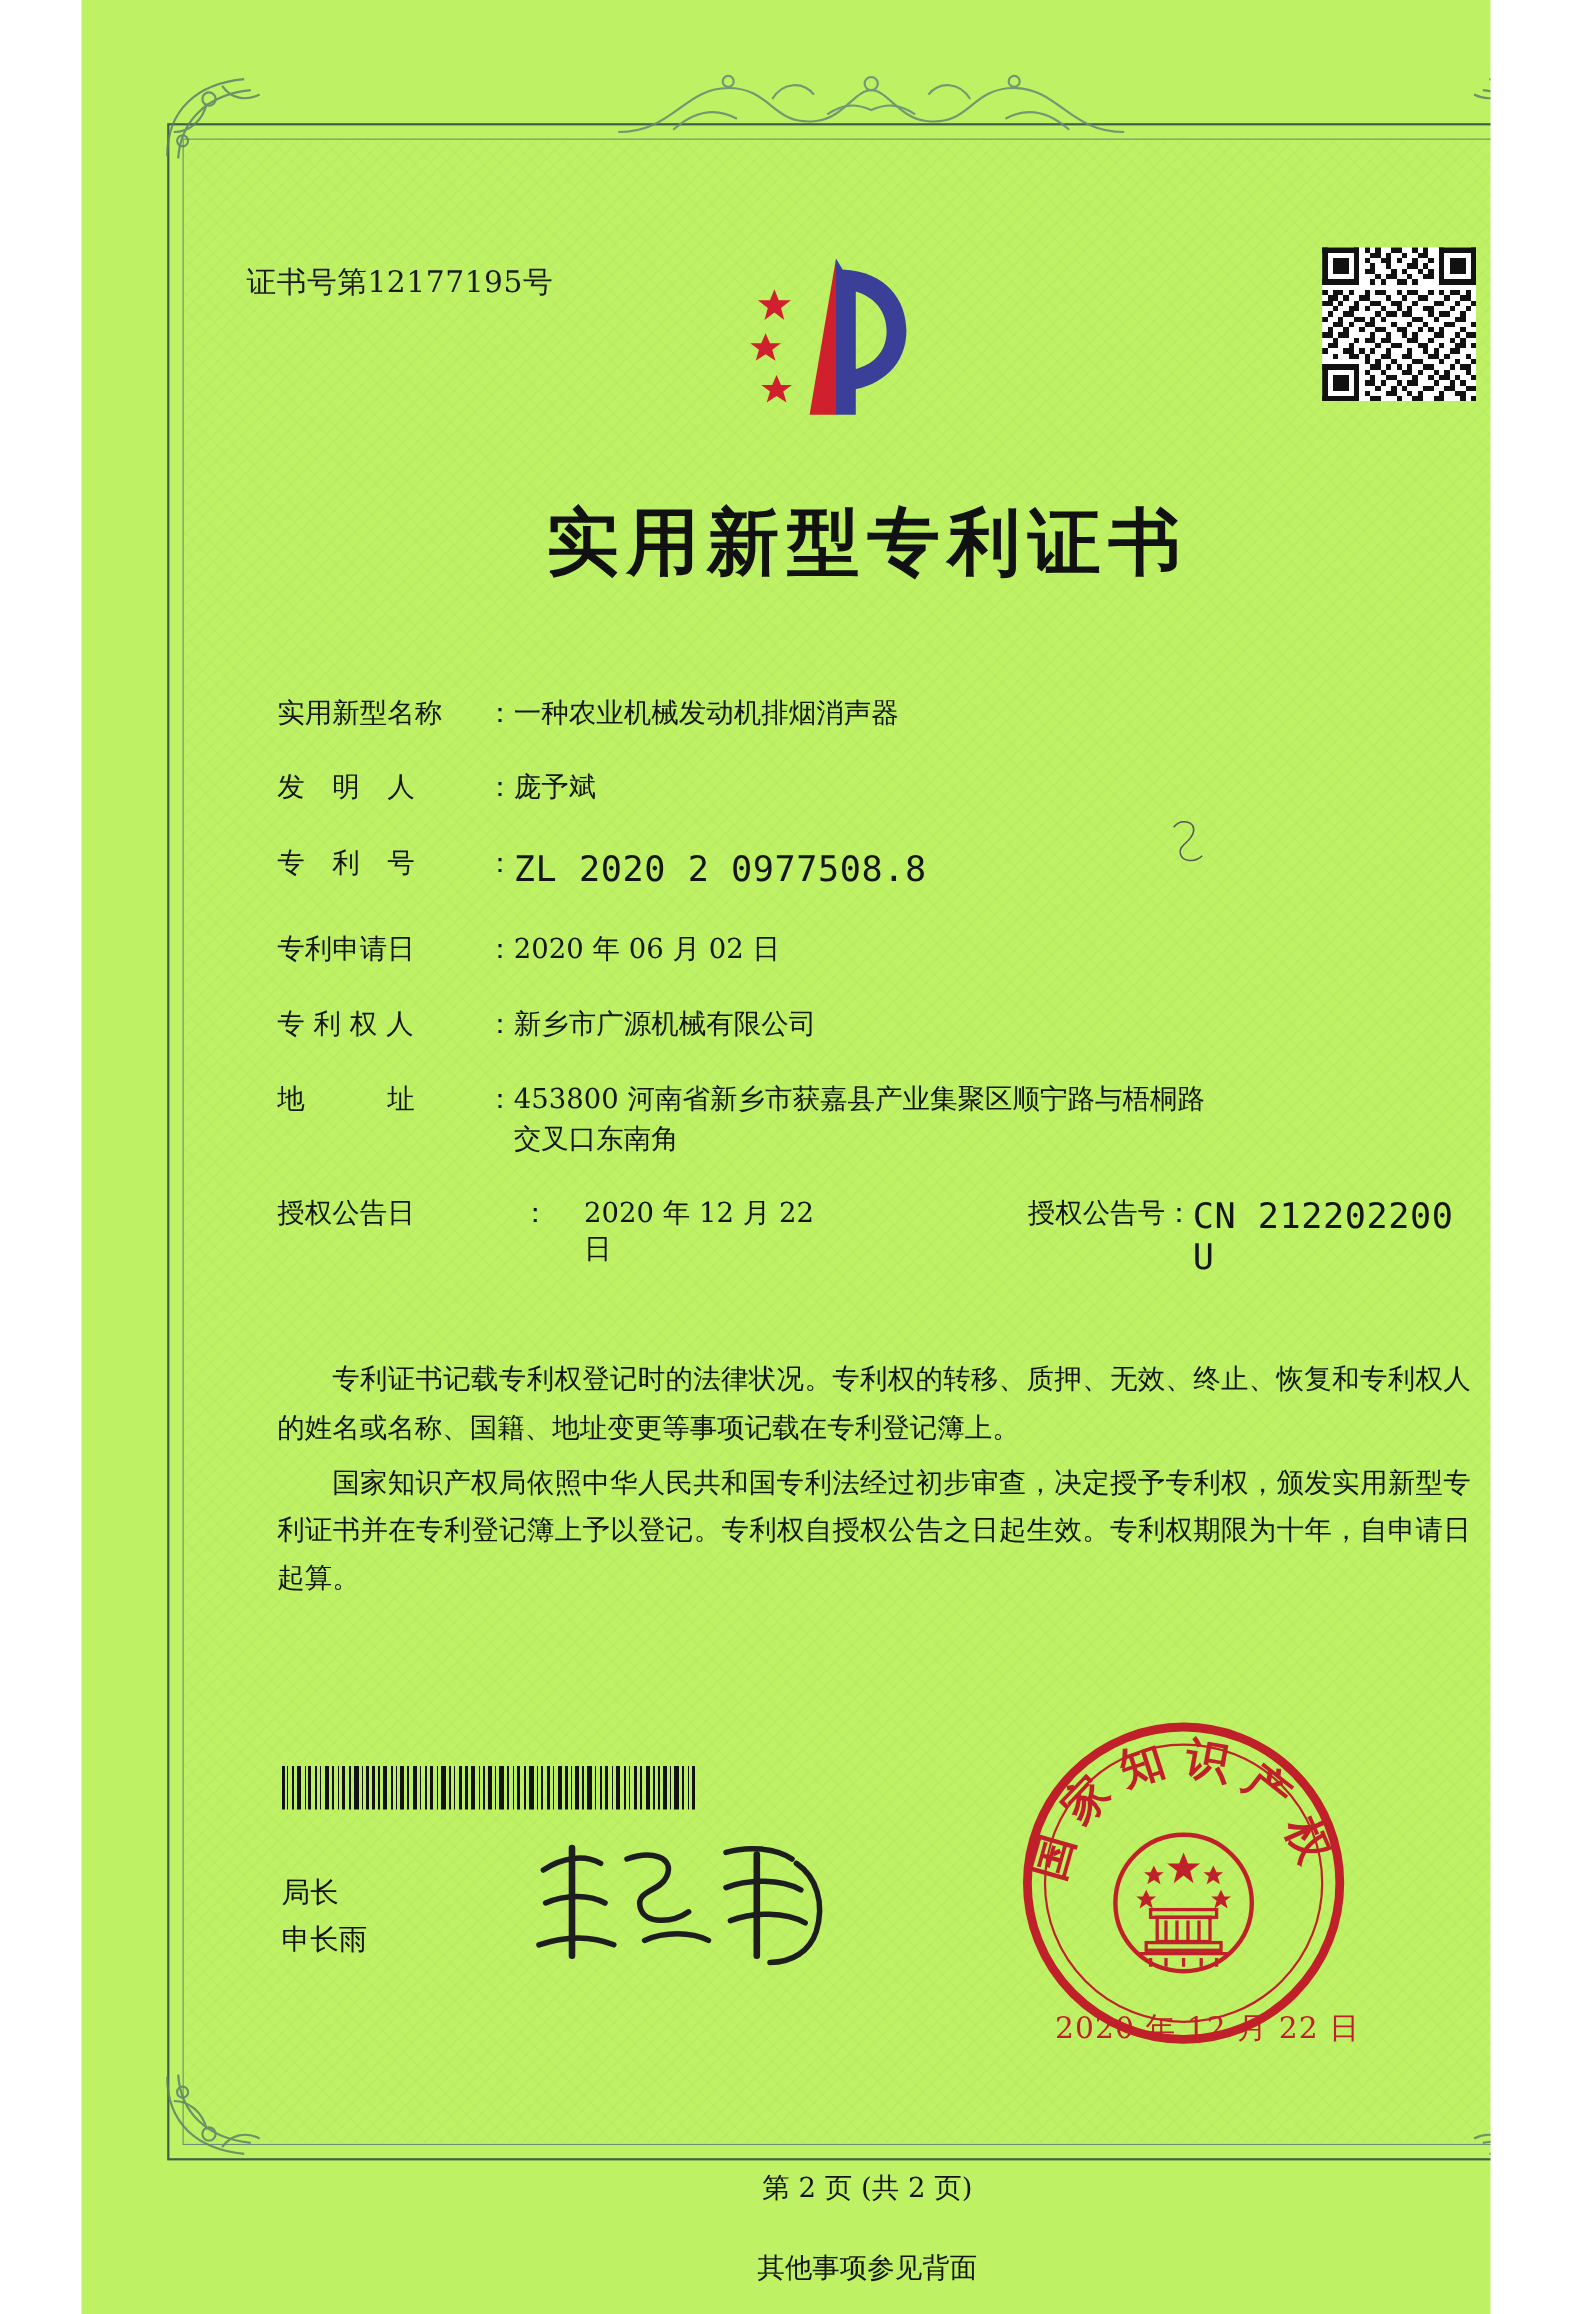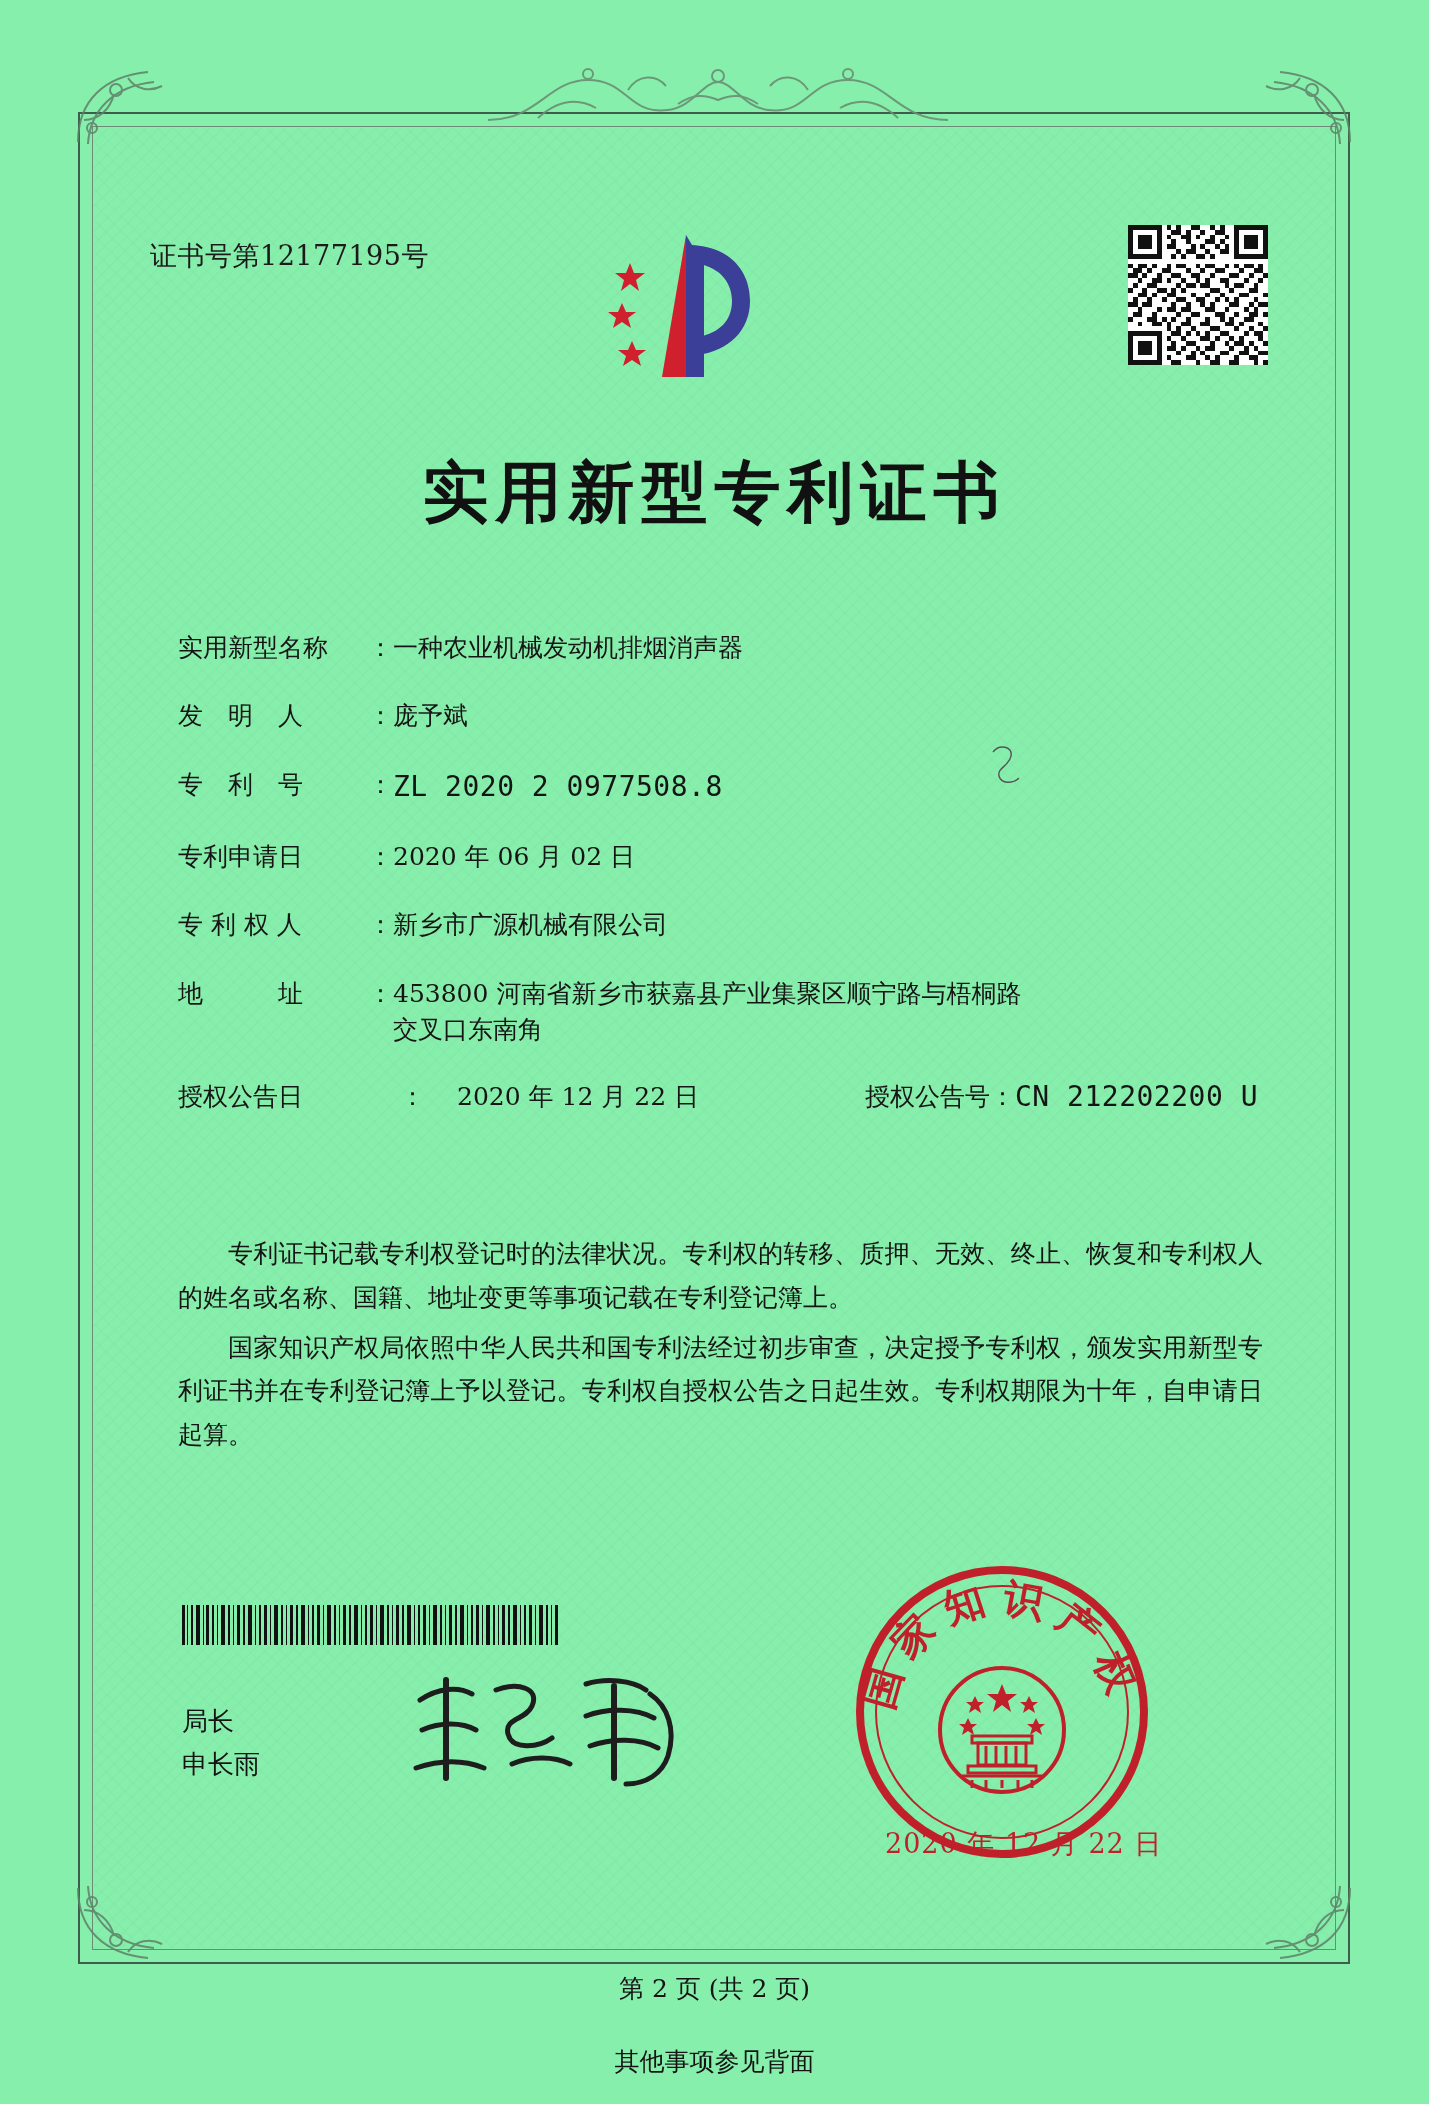--- a/index.html
+++ b/index.html
@@ -5,24 +5,24 @@
   html, body {
     margin: 0;
     padding: 0;
     background: #ffffff;
   }
   body {
     font-family: "DejaVu Sans", "Liberation Sans", sans-serif;
   }
   .page {
     position: relative;
-    width: 1429px;
+    width: 1281px;
     height: 2104px;
     margin: 0 auto;
-    background: #86efac;
+    background: #bef264;
     overflow: hidden;
   }
 
   
   .frame-outer {
     position: absolute;
     left: 78px;
     top: 112px;
     width: 1272px;
     height: 1852px;
@@ -140,21 +140,21 @@
   }
   .field-colon {
     flex: 0 0 14px;
   }
   .field-value {
     flex: 1 1 auto;
     white-space: pre-line;
   }
   .field-value.mono {
     font-family: "DejaVu Sans Mono", "Liberation Mono", monospace;
-    font-size: 28px;
+    font-size: 32px;
     letter-spacing: .5px;
   }
   .row-inline {
     display: flex;
     align-items: flex-start;
     font-size: 25px;
     color: #151515;
     font-family: "DejaVu Serif", "Liberation Serif", serif;
     margin-bottom: 26px;
     gap: 32px;

